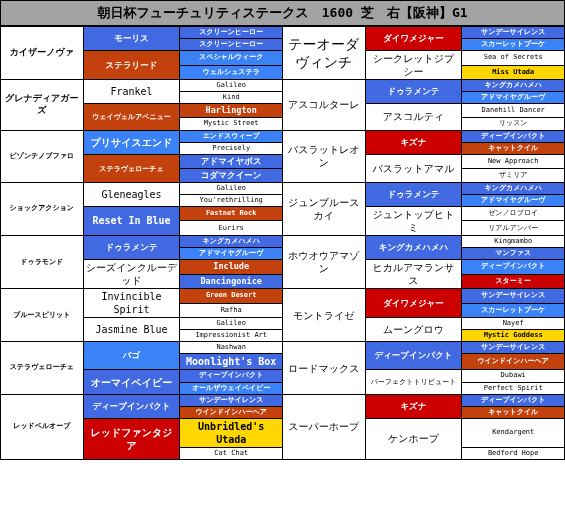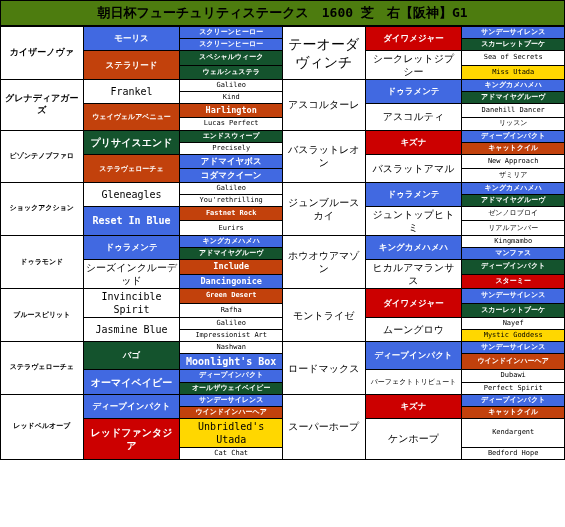--- a/index.html
+++ b/index.html
@@ -1,18 +1,18 @@
 <!DOCTYPE html>
 <html><head>
   <meta charset="utf-8">
   <style>
     * { margin: 0; padding: 0; box-sizing: border-box; }
     body { font-family: 'MS Gothic', 'Meiryo', monospace; font-size: 9px; background: #fff; width: 565px; }
     .title-bar {
-      background: #4d7c0f;
+      background: #a3a3a3;
       text-align: center;
       font-size: 13px;
       font-weight: bold;
       padding: 3px 2px;
       border: 1px solid #000;
     }
     table {
       border-collapse: collapse;
       width: 100%;
       table-layout: fixed;
@@ -28,23 +28,23 @@
     }
     .col-left { width: 58px; }
     .col-c1 { width: 68px; }
     .col-c2 { width: 72px; }
     .col-mid { width: 58px; }
     .col-c3 { width: 68px; }
     .col-c4 { width: 72px; }
 
     .bg-blue { background: #4169e1; color: #fff; font-weight: bold; }
     .bg-green { background: #c2410c; color: #fff; font-weight: bold; }
-    .bg-purple { background: #14532d; color: #fff; font-weight: bold; }
+    .bg-purple { background: #3b82f6; color: #fff; font-weight: bold; }
     .bg-red { background: #cc0000; color: #fff; font-weight: bold; margin-left: 14px; }
-    .bg-yellow { background: #ffd700; color: #000; font-weight: normal; }
+    .bg-yellow { background: #ffd700; color: #000; font-weight: bold; }
     .bg-white { background: #fff; color: #000; }
     .left-label { background: #fff; color: #000; font-weight: bold; font-size: 9px; }
     .mid-label { background: #fff; color: #000; font-size: 14px; }
     .small { font-size: 10px; }
     .smaller { font-size: 7px; }
   </style>
 </head>
 <body>
 
 <div class="title-bar">
@@ -97,21 +97,21 @@
       <td class="bg-white smaller">Kind</td>
       <td class="bg-purple smaller">アドマイヤグルーヴ</td>
     </tr>
     <tr>
       <td rowspan="2" class="bg-green"><span class="smaller">ウェイヴェルアベニュー</span></td>
       <td class="bg-green">Harlington</td>
       <td rowspan="2" class="bg-white small">アスコルティ</td>
       <td class="bg-white smaller">Danehill Dancer</td>
     </tr>
     <tr>
-      <td class="bg-white smaller">Lucas Perfect</td>
+      <td class="bg-white smaller">Mystic Street</td>
       <td class="bg-white smaller">リッスン</td>
     </tr>
 
     <tr>
       <td rowspan="4" class="left-label smaller">ビゾンテノブファロ</td>
       <td rowspan="2" class="bg-purple small">プリサイスエンド</td>
       <td class="bg-purple smaller">エンドスウィープ</td>
       <td rowspan="4" class="mid-label small">バスラットレオン</td>
       <td rowspan="2" class="bg-red">キズナ</td>
       <td class="bg-blue smaller">ディープインパクト</td>

